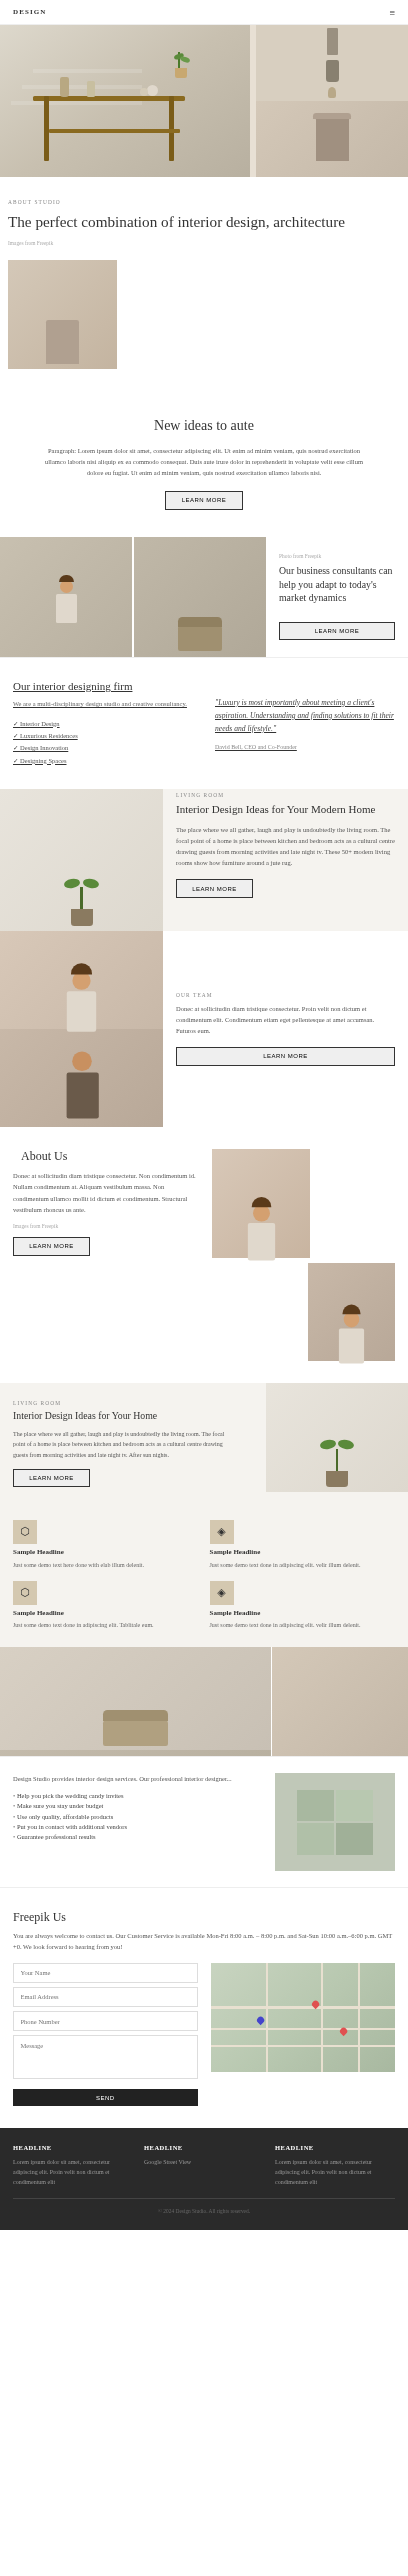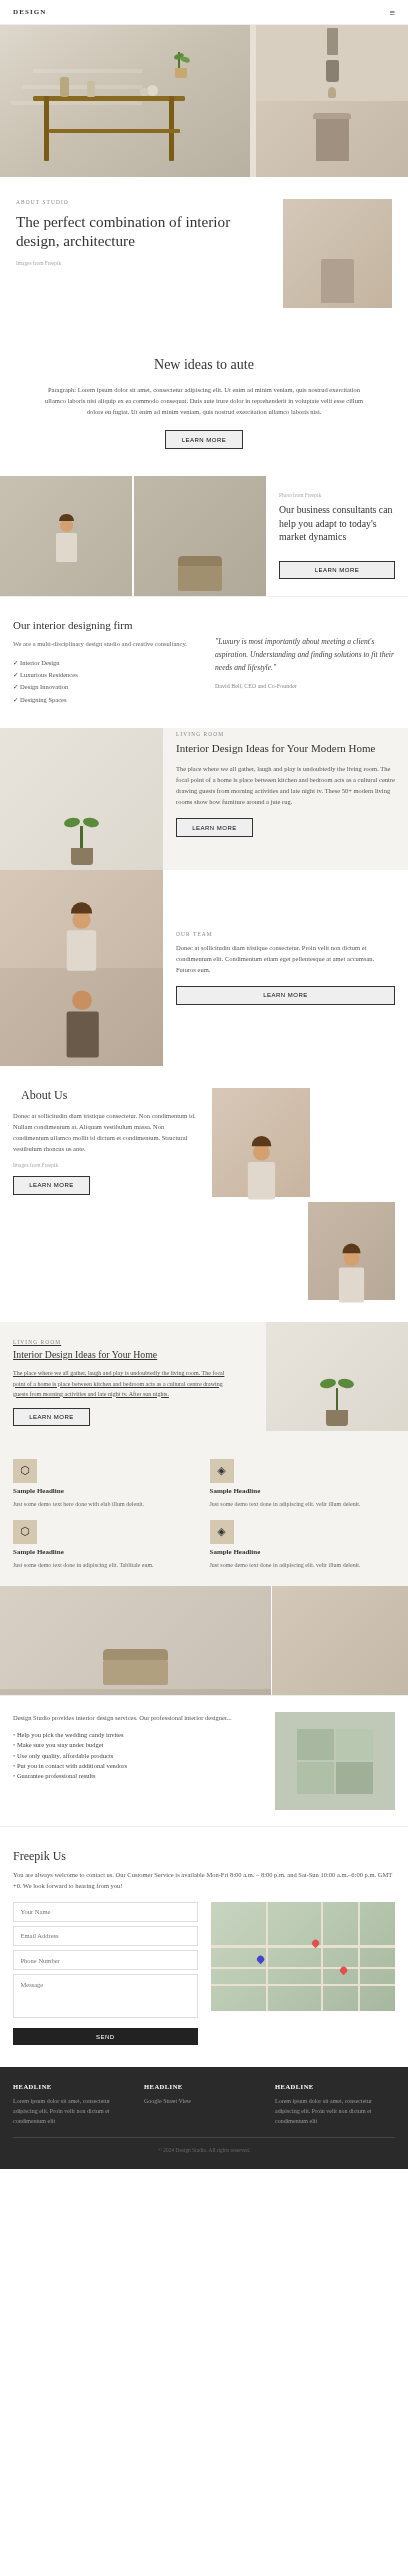--- a/index.html
+++ b/index.html
@@ -29,21 +29,21 @@
       flex: 1; background: #c8b99a;
       display: flex; align-items: center; justify-content: center;
     }
     .hero-right-bottom {
       flex: 1; background: #e0d5c5;
       display: flex; align-items: center; justify-content: center;
     }
 
     
     .about-section {
-      display: flex; padding: 22px 16px; gap: 8px;
+      display: flex; padding: 22px 8px; gap: 14px; flex-direction: column;
     }
     .about-text { flex: 1; }
     .about-label {
       font-size: 5.4px; letter-spacing: 1.1px; text-transform: uppercase;
       color: #888; margin-bottom: 6.5px;
     }
     .about-title { font-size: 15.2px; line-height: 1.3; font-weight: normal; margin-bottom: 8.7px; }
     .about-image-credit { font-size: 5.4px; color: #aaa; }
     .about-side-img {
       width: 109px; height: 109px; background: #d4c8b4;
@@ -79,21 +79,21 @@
     }
     .consultants-text {
       width: 142px; padding: 16.3px 13px; background: #fff;
       display: flex; flex-direction: column; justify-content: center;
     }
     .consultants-source { font-size: 5.4px; color: #aaa; margin-bottom: 4.4px; }
     .consultants-text h2 { font-size: 9.8px; font-weight: normal; line-height: 1.4; margin-bottom: 9px; }
 
     
     .interior-firm {
-      display: flex; padding: 22px 13px; gap: 22px; border-top: 0.5px solid #eee;
+      display: flex; padding: 22px 13px; gap: 22px; border-top: 0.5px solid #eee; text-decoration: underline;
     }
     .firm-left { flex: 1; }
     .firm-left h2 { font-size: 11px; font-weight: normal; margin-bottom: 7.6px; }
     .firm-left p { font-size: 6.5px; color: #666; margin-bottom: 7.6px; line-height: 1.6; }
     .firm-list { list-style: none; }
     .firm-list li { font-size: 6.5px; color: #555; padding: 2.2px 0; }
     .firm-list li::before { content: "✓ "; color: #333; }
     .firm-right {
       flex: 1; display: flex; flex-direction: column; justify-content: center;
       font-style: italic;
@@ -570,21 +570,21 @@
           <div class="head"></div>
           <div class="body"></div>
         </div>
       </div>
     </div>
   </div>
 </section>
 
 <section style="background:#f5f3ef; padding: 0;">
   <div class="living-room2-inner">
-    <div class="living2-text" style="padding:16.3px 13px;text-decoration:underline;">
+    <div class="living2-text" style="padding:16.3px 13px;">
       <div class="living2-label">LIVING ROOM</div>
       <h2>Interior Design Ideas for Your Home</h2>
       <p>The place where we all gather, laugh and play is undoubtedly the living room. The focal point of a home is place between kitchen and bedroom acts as a cultural centre drawing guests from morning activities and late night tv. After sun nights.</p>
       <button class="btn-learn">LEARN MORE</button>
     </div>
     <div class="living2-img">
       <div class="plant-scene">
         <div class="big-plant">
           <div class="big-leaves">
             <div class="big-leaf"></div>

